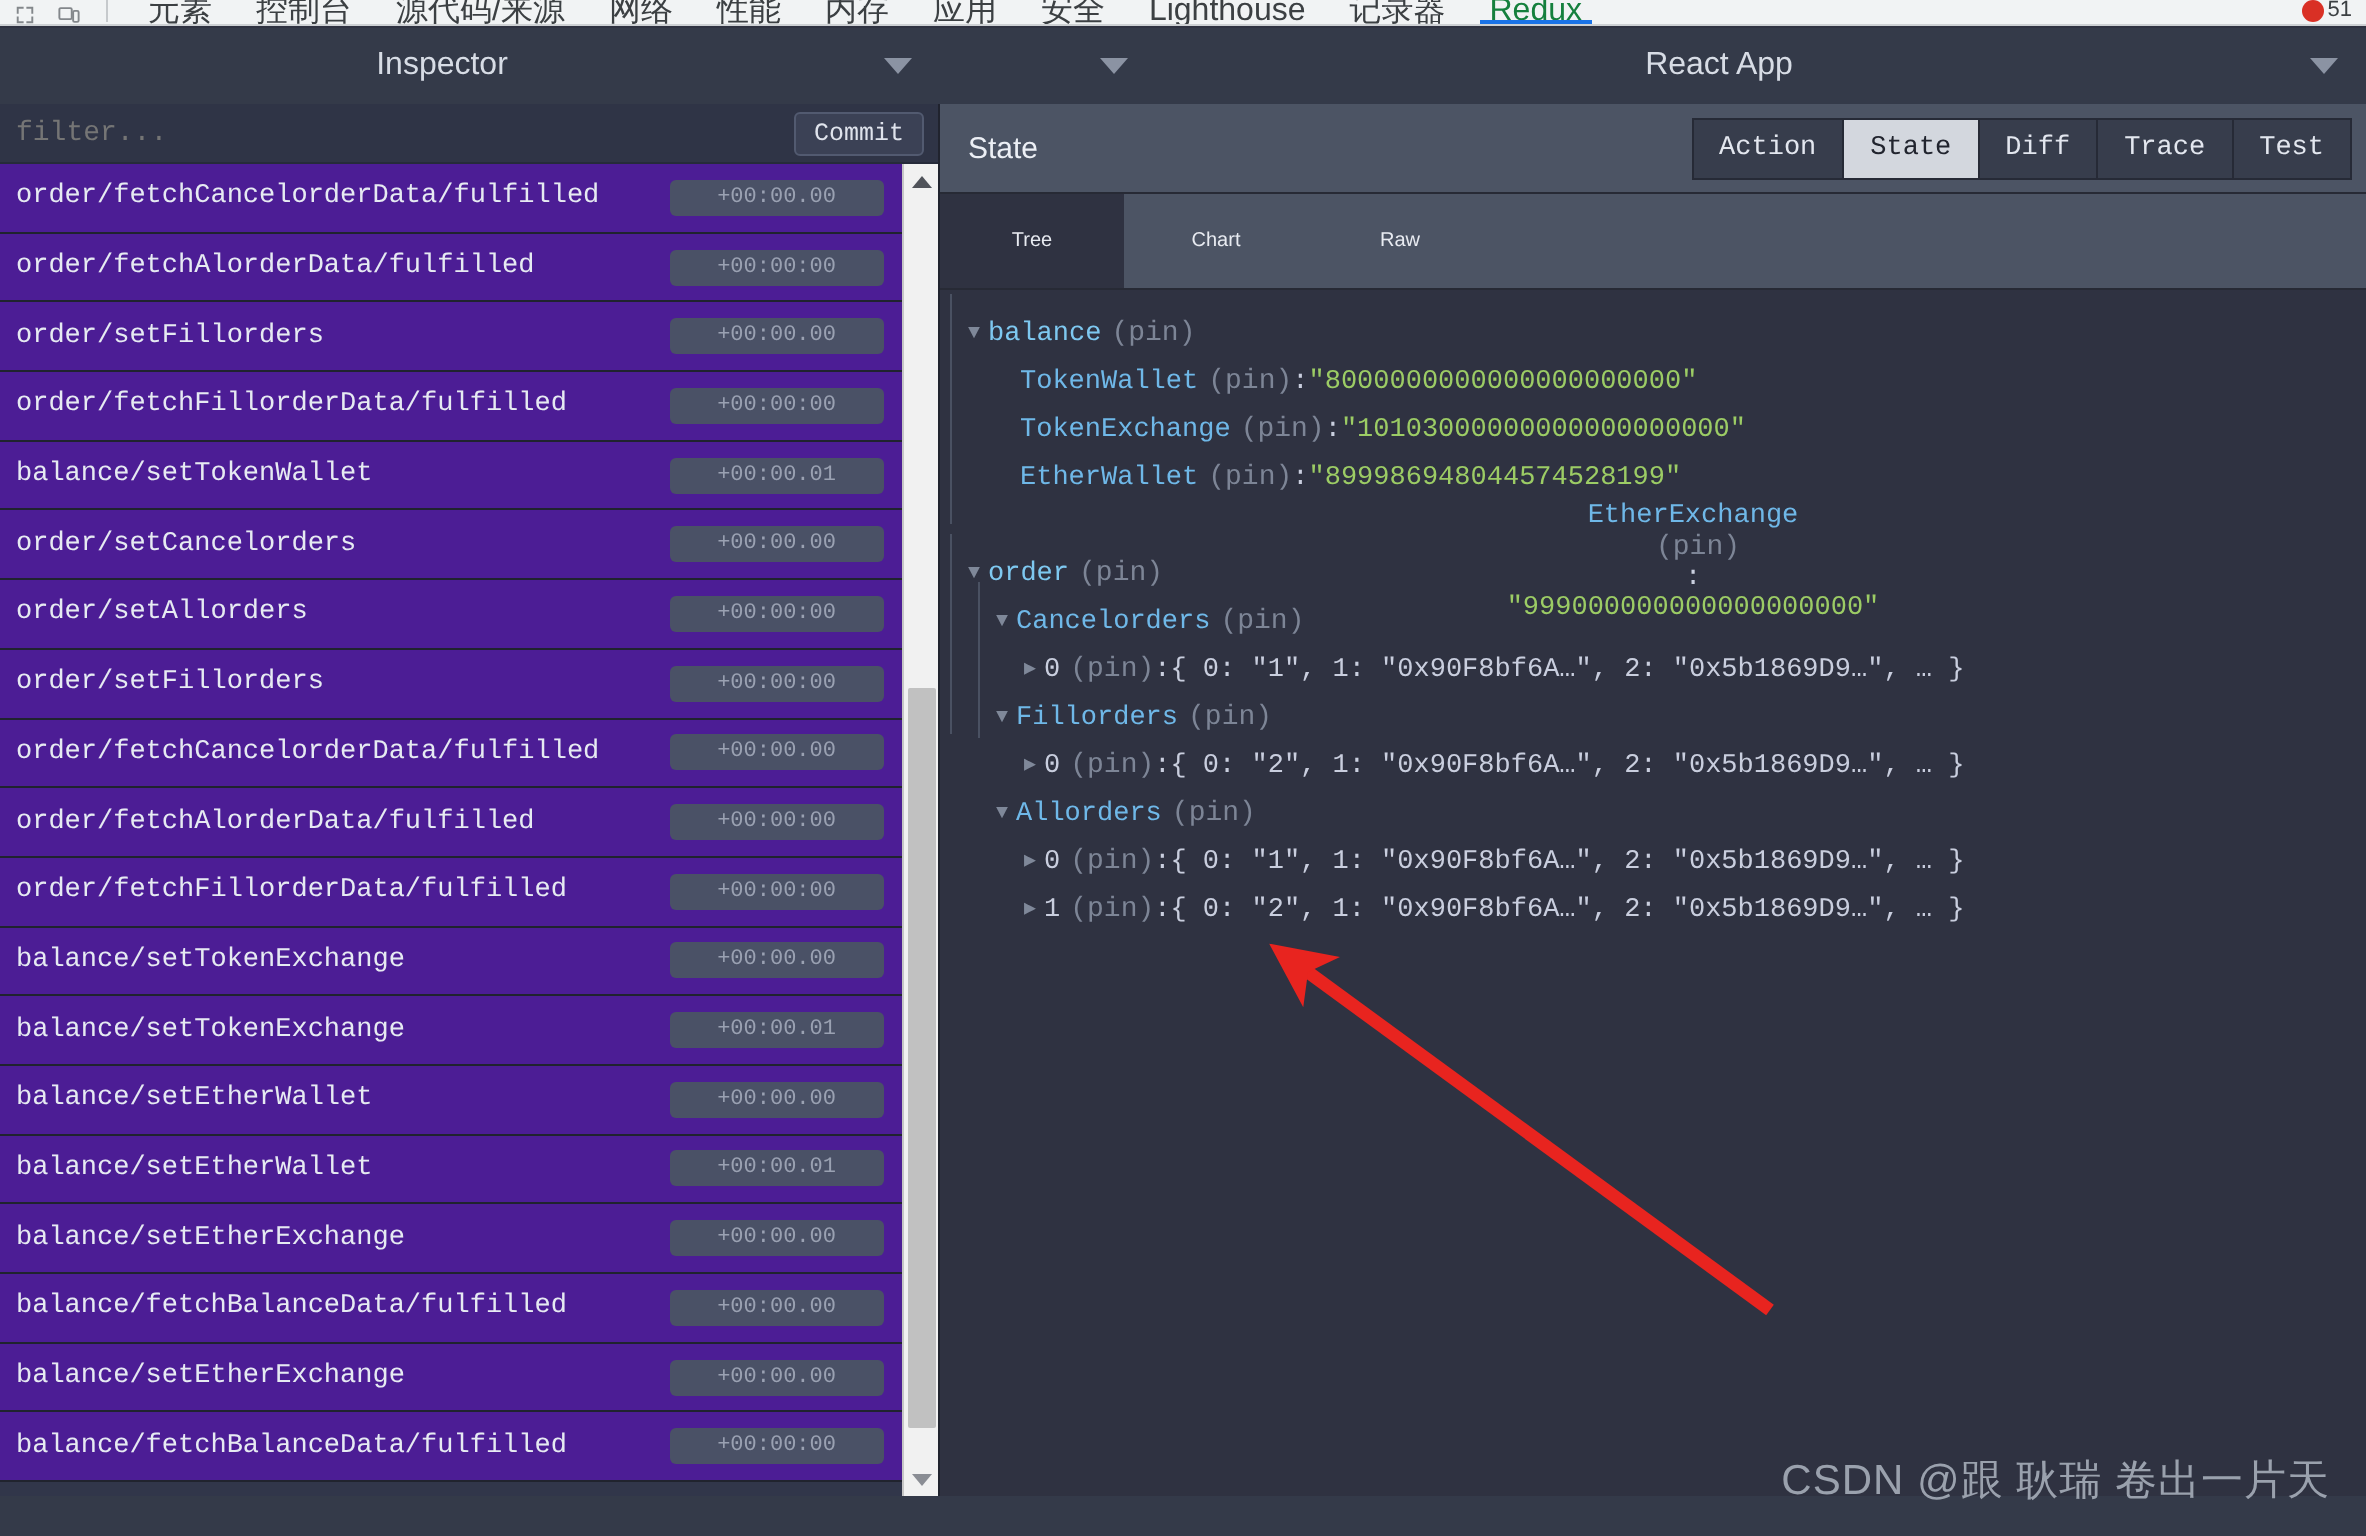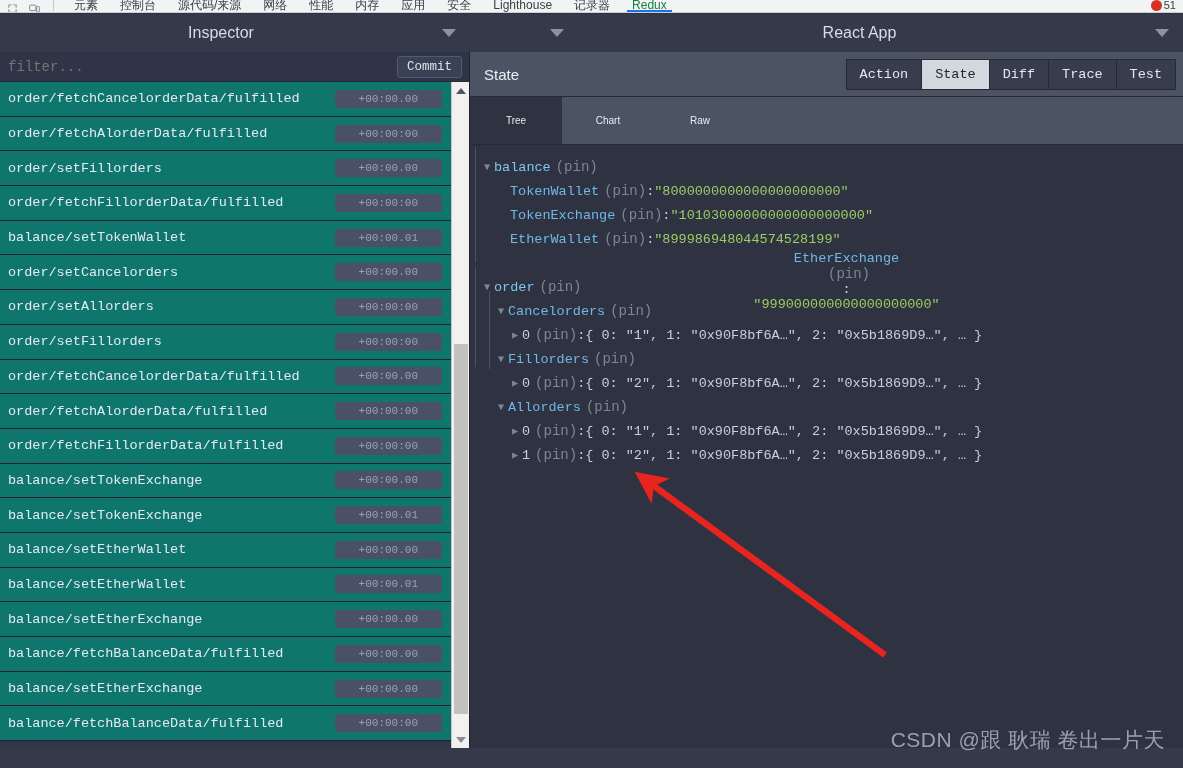--- a/index.html
+++ b/index.html
@@ -16,21 +16,21 @@
     position: absolute; top: 0; left: 0; width: 1183px; height: 13px;
     background: #f1f3f4; overflow: hidden;
     border-bottom: 1px solid #cdd0d3;
     display: flex; align-items: flex-end;
   }
   .dt-icons { display: flex; align-items: flex-end; gap: 9px; padding: 0 6px 1px 6px; height: 13px; }
   .dt-ico { width: 13px; height: 11px; opacity: .75; display: block; color: #5f6368; }
   .dt-sep { width: 1px; height: 11px; background: #c6c9cc; margin: 0 3px; align-self: flex-end; }
   .dt-tabs { display: flex; align-items: flex-end; height: 13px; flex: 1; }
   .dt-tab {
-    font-size: 12px; color: #3c4043; line-height: 13px;
+    font-size: 16px; color: #3c4043; line-height: 13px;
     padding: 0 11px; height: 13px; overflow: hidden; white-space: nowrap;
     font-family: "Liberation Sans", sans-serif;
     position: relative;
     text-align: right;
   }
   .dt-tab.active { color: #15803d; }
   .dt-tab.active::after {
     content: ""; position: absolute; left: 6px; right: 6px; bottom: 0; height: 2px; background: #1a73e8;
   }
   .dt-right { display: flex; align-items: flex-end; gap: 7px; padding: 0 7px 1px 7px; height: 13px; flex-direction: column; }
@@ -78,21 +78,21 @@
     font-family: "Liberation Mono", monospace; font-size: 12.5px;
     padding: 3px 9px; cursor: pointer;
   }
   .action-list {
     position: relative; height: 666px; overflow: hidden;
   }
   .action-scroll { width: 452px; }
   .action-row {
     height: 34.7px; display: flex; align-items: center; justify-content: space-between;
     border-bottom: 1px solid #20232e; padding: 0 10px 0 8px;
-    background: #0f766e; cursor: pointer;
+    background: #4c1d95; cursor: pointer;
   }
   .action-name {
     color: #e6eaf2; font-family: "Liberation Mono", monospace;
     font-size: 13.5px; white-space: nowrap;
   }
   .action-time {
     color: #9aa1b2; font-family: "Liberation Mono", monospace; font-size: 11px;
     background: #4a5166; border-radius: 3px; padding: 3px 24px; white-space: nowrap;
   }
 

